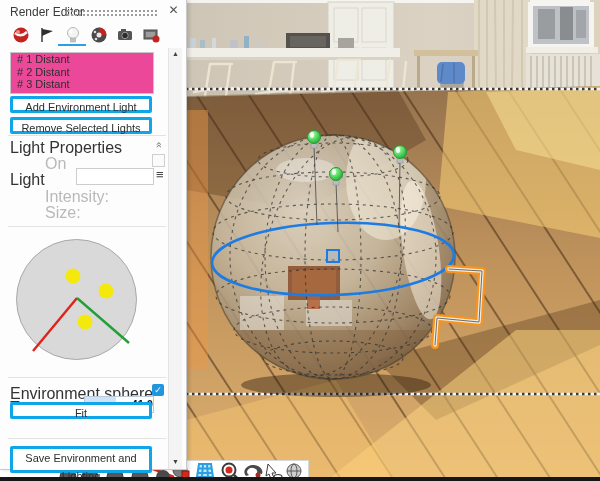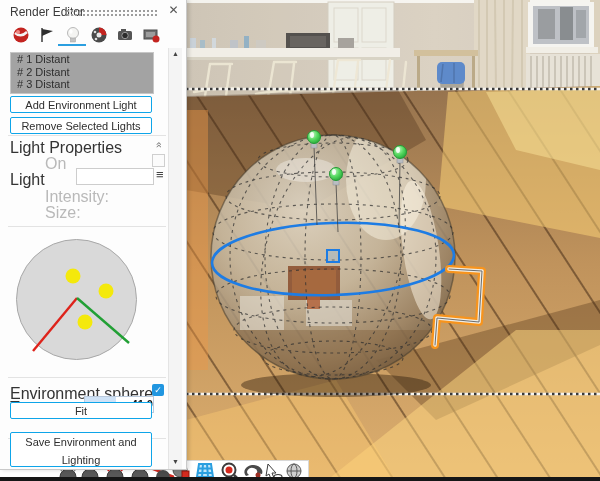--- a/index.html
+++ b/index.html
@@ -24,24 +24,24 @@
   .p-close{position:absolute;left:165px;top:2px;width:17px;height:17px;text-align:center;
            line-height:17px;font-size:12px;color:#555;cursor:default;}
   .tabs{position:absolute;left:0;top:25px;width:168px;height:22px;}
   .tab{position:absolute;top:1px;width:18px;height:18px;}
   .tab svg{display:block;}
   .tab-underline{position:absolute;left:58px;top:44px;width:28px;height:2px;background:#2b9fe0;}
   .scrollbar{position:absolute;left:168px;top:48px;width:13px;height:421px;background:#f4f4f4;
              border-left:1px solid #e4e4e4;font-size:7px;color:#444;}
   .sb-up{position:absolute;top:2px;left:0;width:13px;text-align:center;}
   .sb-dn{position:absolute;bottom:4px;left:0;width:13px;text-align:center;}
-  .listbox{position:absolute;left:10px;top:52px;width:142px;height:40px;background:#a3a3a3;
+  .listbox{position:absolute;left:10px;top:52px;width:142px;height:40px;background:#ec4899;
            border:1px solid #c6c6c6;overflow:hidden;}
   .listbox div{padding:0 0 0 6px;line-height:12.5px;font-size:11px;color:#2e2e2e;}
-  .pbtn{position:absolute;left:10px;width:142px;height:17px;background:#fff;border:1px solid #0ea5e9;
+  .pbtn{position:absolute;left:10px;width:142px;height:17px;background:#fff;border:3px solid #0ea5e9;
         border-radius:2px;text-align:center;line-height:16px;font-size:11px;color:#2e2e2e;box-sizing:border-box;}
   .divider{position:absolute;left:8px;width:158px;height:1px;background:#e3e3e3;}
   .lbl{position:absolute;left:10px;font-size:16px;}
   .lbl.dim{color:#b9b9b9;margin-left:35px;}
   .fld{position:absolute;left:76px;width:76px;height:14px;border:1px solid #cdcdcd;background:#fff;
        text-align:center;line-height:14px;font-size:11px;color:#9b9b9b;}
   .chk{position:absolute;left:152px;width:11px;height:11px;border:1px solid #cfcfcf;background:#fbfbfb;}
   .chk.on{width:12px;height:12px;border:none;background:#2196e0;border-radius:2px;color:#fff;
           font-size:9px;line-height:12px;text-align:center;}
   .collapse{position:absolute;left:155px;top:139px;color:#777;font-size:11px;
@@ -415,17 +415,17 @@
     <div class="lbl" style="top:385px">Environment sphere</div>
     <div class="chk on" style="top:384px">✓</div>
 
     <div class="lbl" style="top:399px">Transparency %:</div>
     <div class="tfld">41.0</div>
 
     <div class="pbtn" style="top:402px">Fit</div>
 
     <div class="divider" style="top:438px"></div>
 
-    <div class="pbtn" style="top:432px;height:35px;line-height:18px">Save Environment and Lighting</div>
+    <div class="pbtn" style="top:446px;height:27px;line-height:18px">Save Environment and Lighting</div>
   </div>
 
   <div class="blackbar"></div>
 </div>
 
 </body></html>

